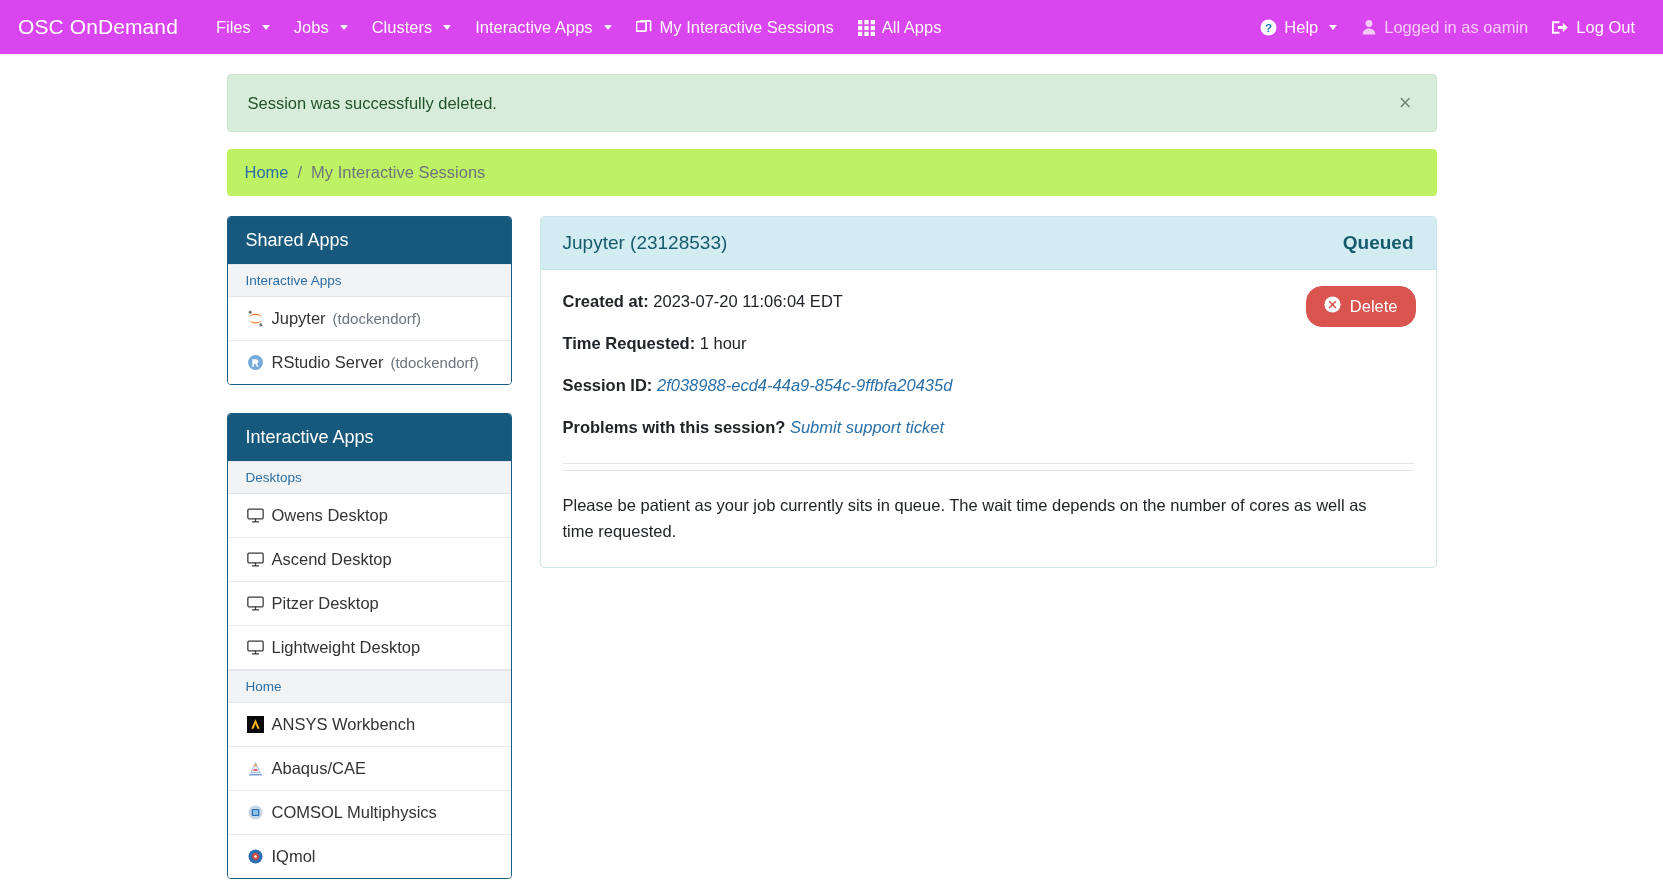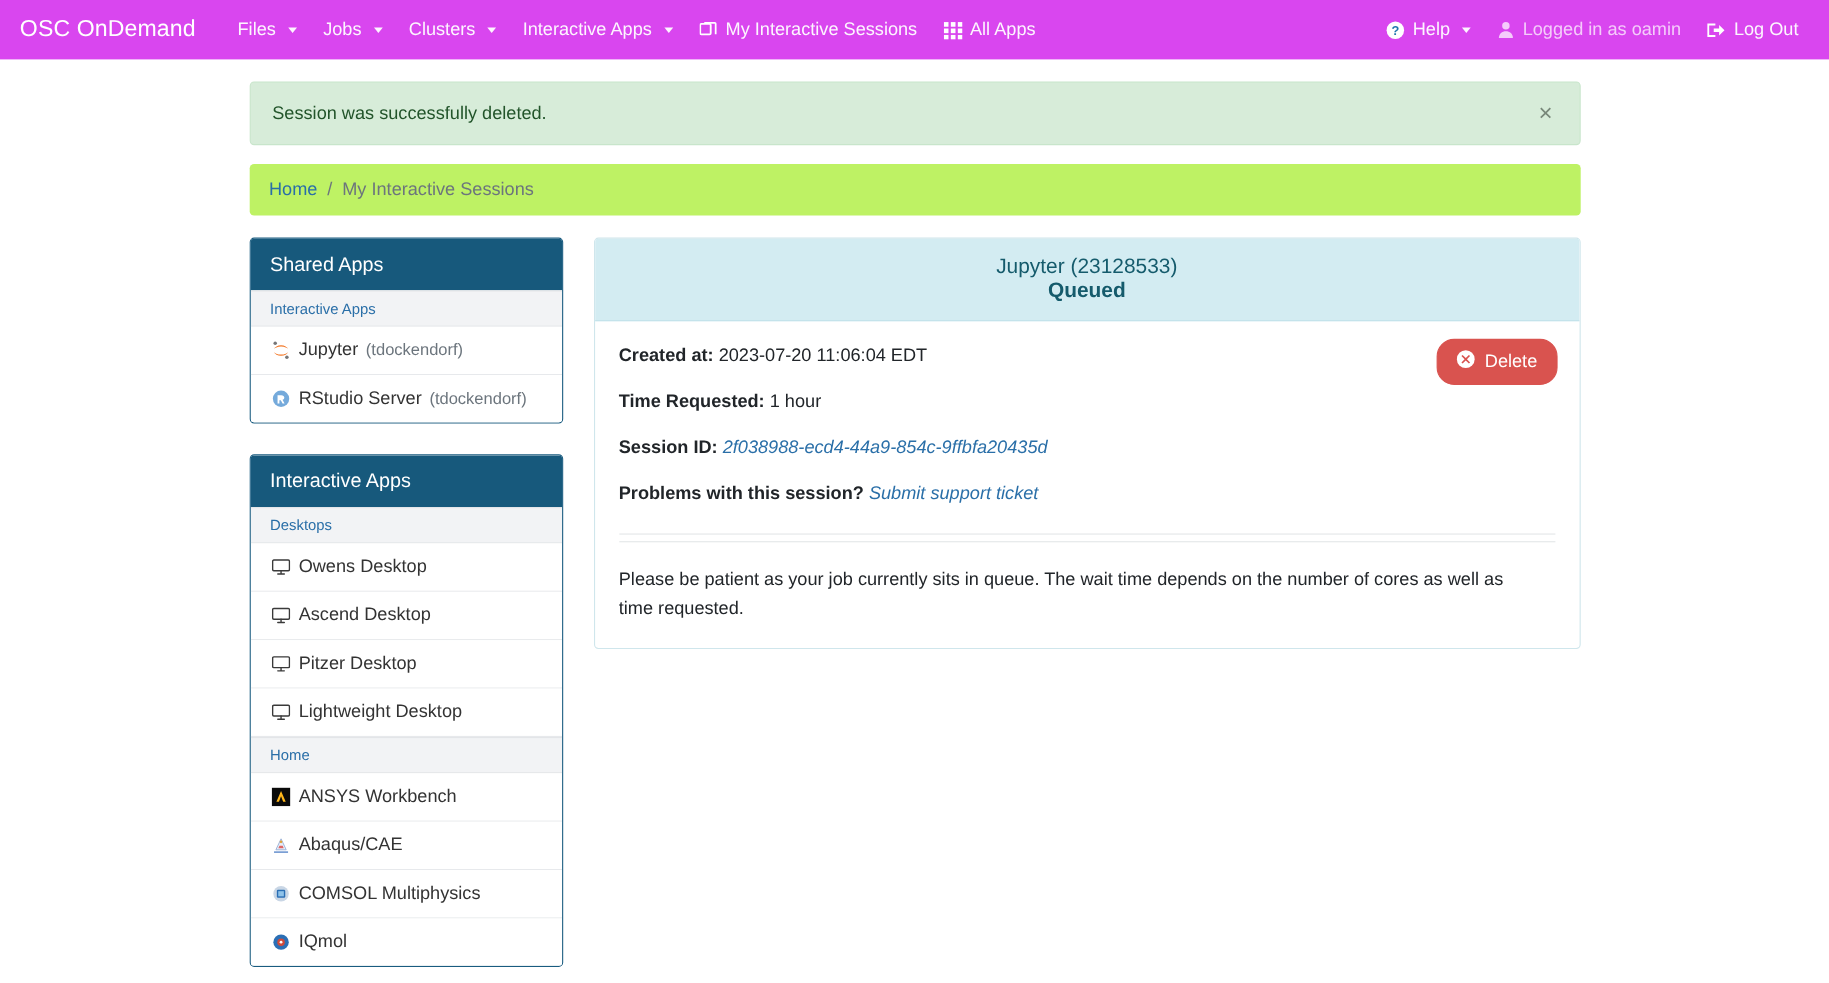--- a/index.html
+++ b/index.html
@@ -155,21 +155,20 @@
     border-radius: 4px;
     background: #fff;
     overflow: hidden;
   }
   .card-head {
     background: #d3ecf2;
     padding: 15px 22px;
     display: flex;
     align-items: center;
     border-bottom: 1px solid #c3e3ea;
-    flex-direction: column;
   }
   .card-title {
     font-size: 19px;
     color: #155b6c;
     flex: 1;
   }
   .card-status {
     font-size: 19px;
     color: #155b6c;
     font-weight: bold;

